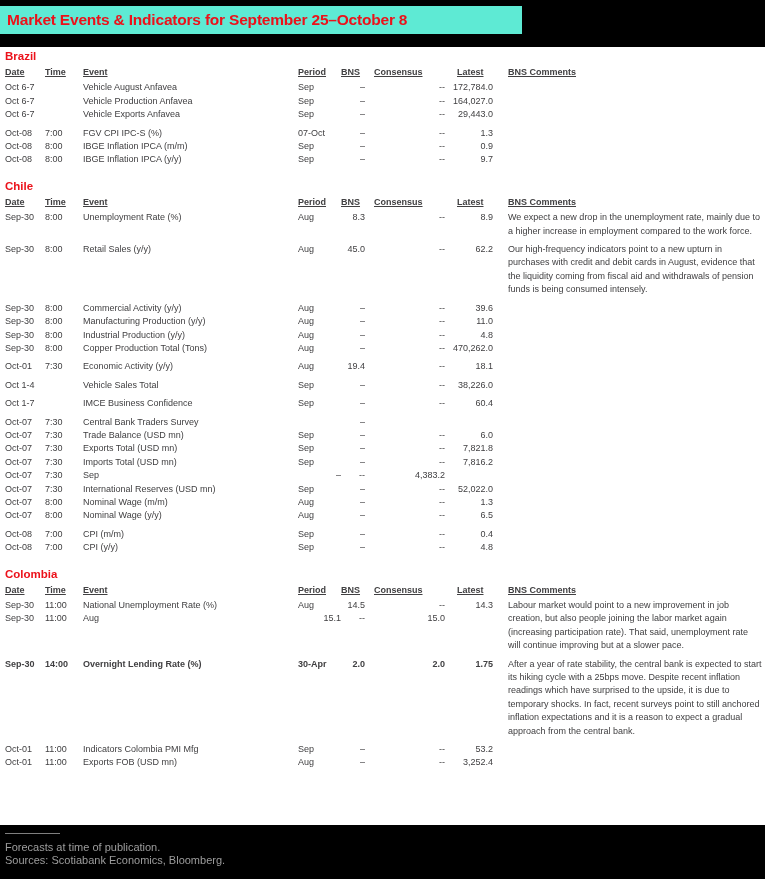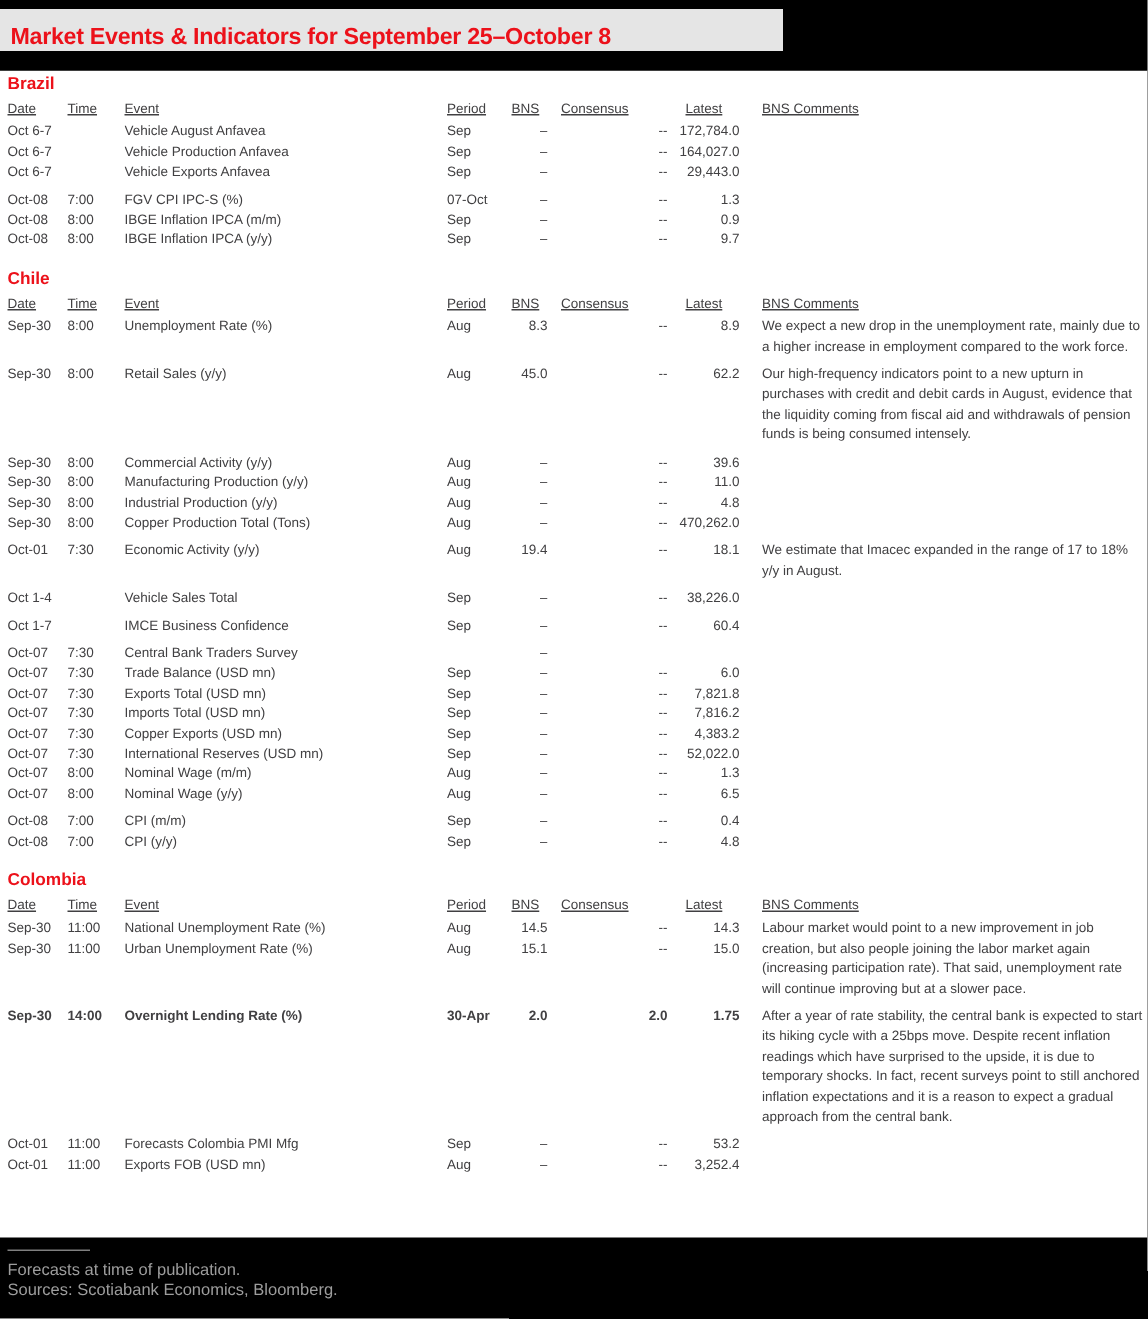--- a/index.html
+++ b/index.html
@@ -7,38 +7,38 @@
   body { font-family: "Liberation Sans", sans-serif; }
   #page {
     width: 765px; height: 879px; margin: 0 auto;
     background: #ffffff; overflow: hidden;
     display: flex; flex-direction: column;
     color: #414042;
   }
   
   #report-header { background: #000; flex: none; }
   .title-band { height: 34px; background: #000; padding-top: 6px; }
-  .title-box { width: 522px; height: 28px; background: #e5e5e5; display: flex; align-items: flex-end; }
+  .title-box { width: 522px; height: 28px; background: #5eead4; display: flex; align-items: center; }
   .title-box h1 {
     font-size: 15.5px; font-weight: bold; color: #EC111A;
     padding-left: 7px; letter-spacing: -0.2px; white-space: nowrap;
   }
   .black-bar { height: 13px; background: #000; }
   
   #report-content { flex: 1 1 auto; padding: 0 0 0 5px; overflow: hidden; font-size: 9px; }
   .section { margin-top: 13px; }
   .section:first-child { margin-top: 3px; }
   .section-title { font-size: 11.5px; font-weight: bold; color: #EC111A; line-height: 13px; margin-bottom: 3px; }
   .hdr-row, .row {
     display: grid;
     grid-template-columns: 40px 38px 215px 43px 24px 80px 48px;
     line-height: 13.4px;
   }
   .hdr-row { grid-template-columns: 40px 38px 215px 43px 24px 80px 48px 1fr; margin-bottom: 2px; }
-  .hdr-row .h { font-weight: normal; text-decoration: underline; white-space: nowrap; }
+  .hdr-row .h { font-weight: bold; text-decoration: underline; white-space: nowrap; }
   .hdr-row .h.consensus { padding-left: 9px; text-align: left; }
   .hdr-row .h.latest { padding-left: 12px; text-align: left; }
   .hdr-row .h.comments { padding-left: 15px; }
   .c { white-space: nowrap; overflow: hidden; }
   .c.bns, .c.consensus, .c.latest { text-align: right; }
   .group { display: flex; align-items: flex-start; }
   .group + .group { margin-top: 5px; }
   .grows { width: 488px; flex: none; }
   .comment { flex: 1 1 auto; padding-left: 15px; padding-right: 3px; line-height: 13.4px; }
   .row.bold .c { font-weight: bold; }
@@ -243,21 +243,20 @@
   <div class="row">
     <span class="c date">Oct-01</span>
     <span class="c time">7:30</span>
     <span class="c event">Economic Activity (y/y)</span>
     <span class="c period">Aug</span>
     <span class="c bns">19.4</span>
     <span class="c consensus">--</span>
     <span class="c latest">18.1</span>
   </div>
 </div>
-    <div class="comment">We estimate that Imacec expanded in the range of 17 to 18% y/y in August.</div>
   </div>
 
   <div class="group">
     <div class="grows">
   <div class="row">
     <span class="c date">Oct 1-4</span>
     <span class="c time"></span>
     <span class="c event">Vehicle Sales Total</span>
     <span class="c period">Sep</span>
     <span class="c bns">–</span>
@@ -321,21 +320,20 @@
     <span class="c event">Imports Total (USD mn)</span>
     <span class="c period">Sep</span>
     <span class="c bns">–</span>
     <span class="c consensus">--</span>
     <span class="c latest">7,816.2</span>
   </div>
 
   <div class="row">
     <span class="c date">Oct-07</span>
     <span class="c time">7:30</span>
-    <span class="c event">Copper Exports (USD mn)</span>
     <span class="c period">Sep</span>
     <span class="c bns">–</span>
     <span class="c consensus">--</span>
     <span class="c latest">4,383.2</span>
   </div>
 
   <div class="row">
     <span class="c date">Oct-07</span>
     <span class="c time">7:30</span>
     <span class="c event">International Reserves (USD mn)</span>
@@ -416,21 +414,20 @@
     <span class="c event">National Unemployment Rate (%)</span>
     <span class="c period">Aug</span>
     <span class="c bns">14.5</span>
     <span class="c consensus">--</span>
     <span class="c latest">14.3</span>
   </div>
 
   <div class="row">
     <span class="c date">Sep-30</span>
     <span class="c time">11:00</span>
-    <span class="c event">Urban Unemployment Rate (%)</span>
     <span class="c period">Aug</span>
     <span class="c bns">15.1</span>
     <span class="c consensus">--</span>
     <span class="c latest">15.0</span>
   </div>
 </div>
     <div class="comment">Labour market would point to a new improvement in job creation, but also people joining the labor market again (increasing participation rate). That said, unemployment rate will continue improving but at a slower pace.</div>
   </div>
 
   <div class="group">
@@ -446,21 +443,21 @@
   </div>
 </div>
     <div class="comment">After a year of rate stability, the central bank is expected to start its hiking cycle with a 25bps move. Despite recent inflation readings which have surprised to the upside, it is due to temporary shocks. In fact, recent surveys point to still anchored inflation expectations and it is a reason to expect a gradual approach from the central bank.</div>
   </div>
 
   <div class="group">
     <div class="grows">
   <div class="row">
     <span class="c date">Oct-01</span>
     <span class="c time">11:00</span>
-    <span class="c event">Forecasts Colombia PMI Mfg</span>
+    <span class="c event">Indicators Colombia PMI Mfg</span>
     <span class="c period">Sep</span>
     <span class="c bns">–</span>
     <span class="c consensus">--</span>
     <span class="c latest">53.2</span>
   </div>
 
   <div class="row">
     <span class="c date">Oct-01</span>
     <span class="c time">11:00</span>
     <span class="c event">Exports FOB (USD mn)</span>

